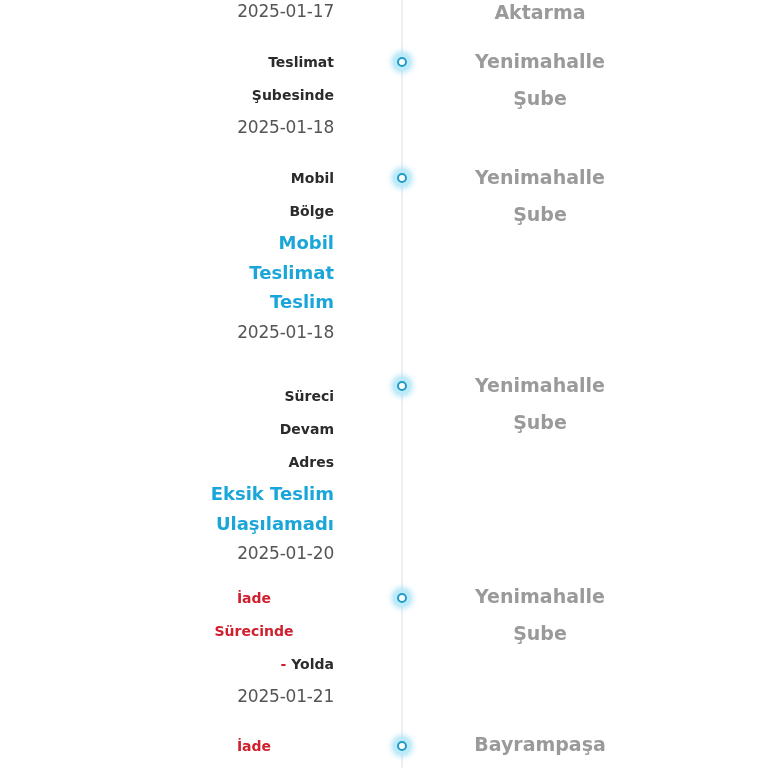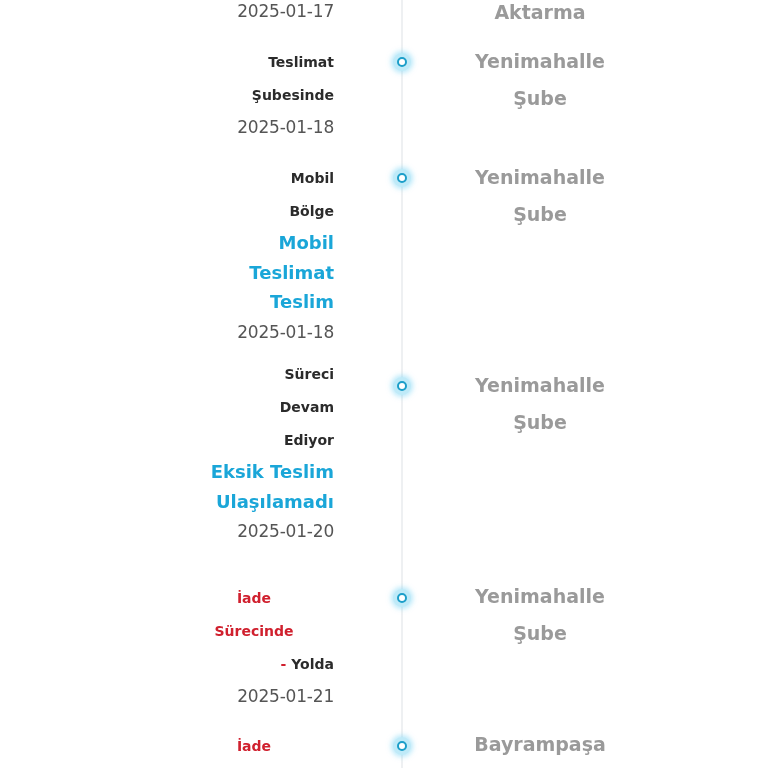--- a/index.html
+++ b/index.html
@@ -130,24 +130,24 @@
       <span class="date">2025-01-18</span>
     </div>
     <div class="dot" style="top:169px;"></div>
     <div class="right" style="top:159px;">
       <span class="loc-line">Yenimahalle</span>
       <span class="loc-line">Şube</span>
     </div>
   </div>
 
   <div class="event" style="top:0;">
-    <div class="left" style="top:358px; width:200px;">
+    <div class="left" style="top:380px; width:200px;">
       <span class="status-line">Süreci</span>
       <span class="status-line">Devam</span>
-      <span class="status-line">Ediyor</span>
+      <span class="status-line">Adres</span>
       <span class="note-line">Eksik Teslim</span>
       <span class="note-line">Ulaşılamadı</span>
       <span class="date">2025-01-20</span>
     </div>
     <div class="dot" style="top:377px;"></div>
     <div class="right" style="top:367px;">
       <span class="loc-line">Yenimahalle</span>
       <span class="loc-line">Şube</span>
     </div>
   </div>

